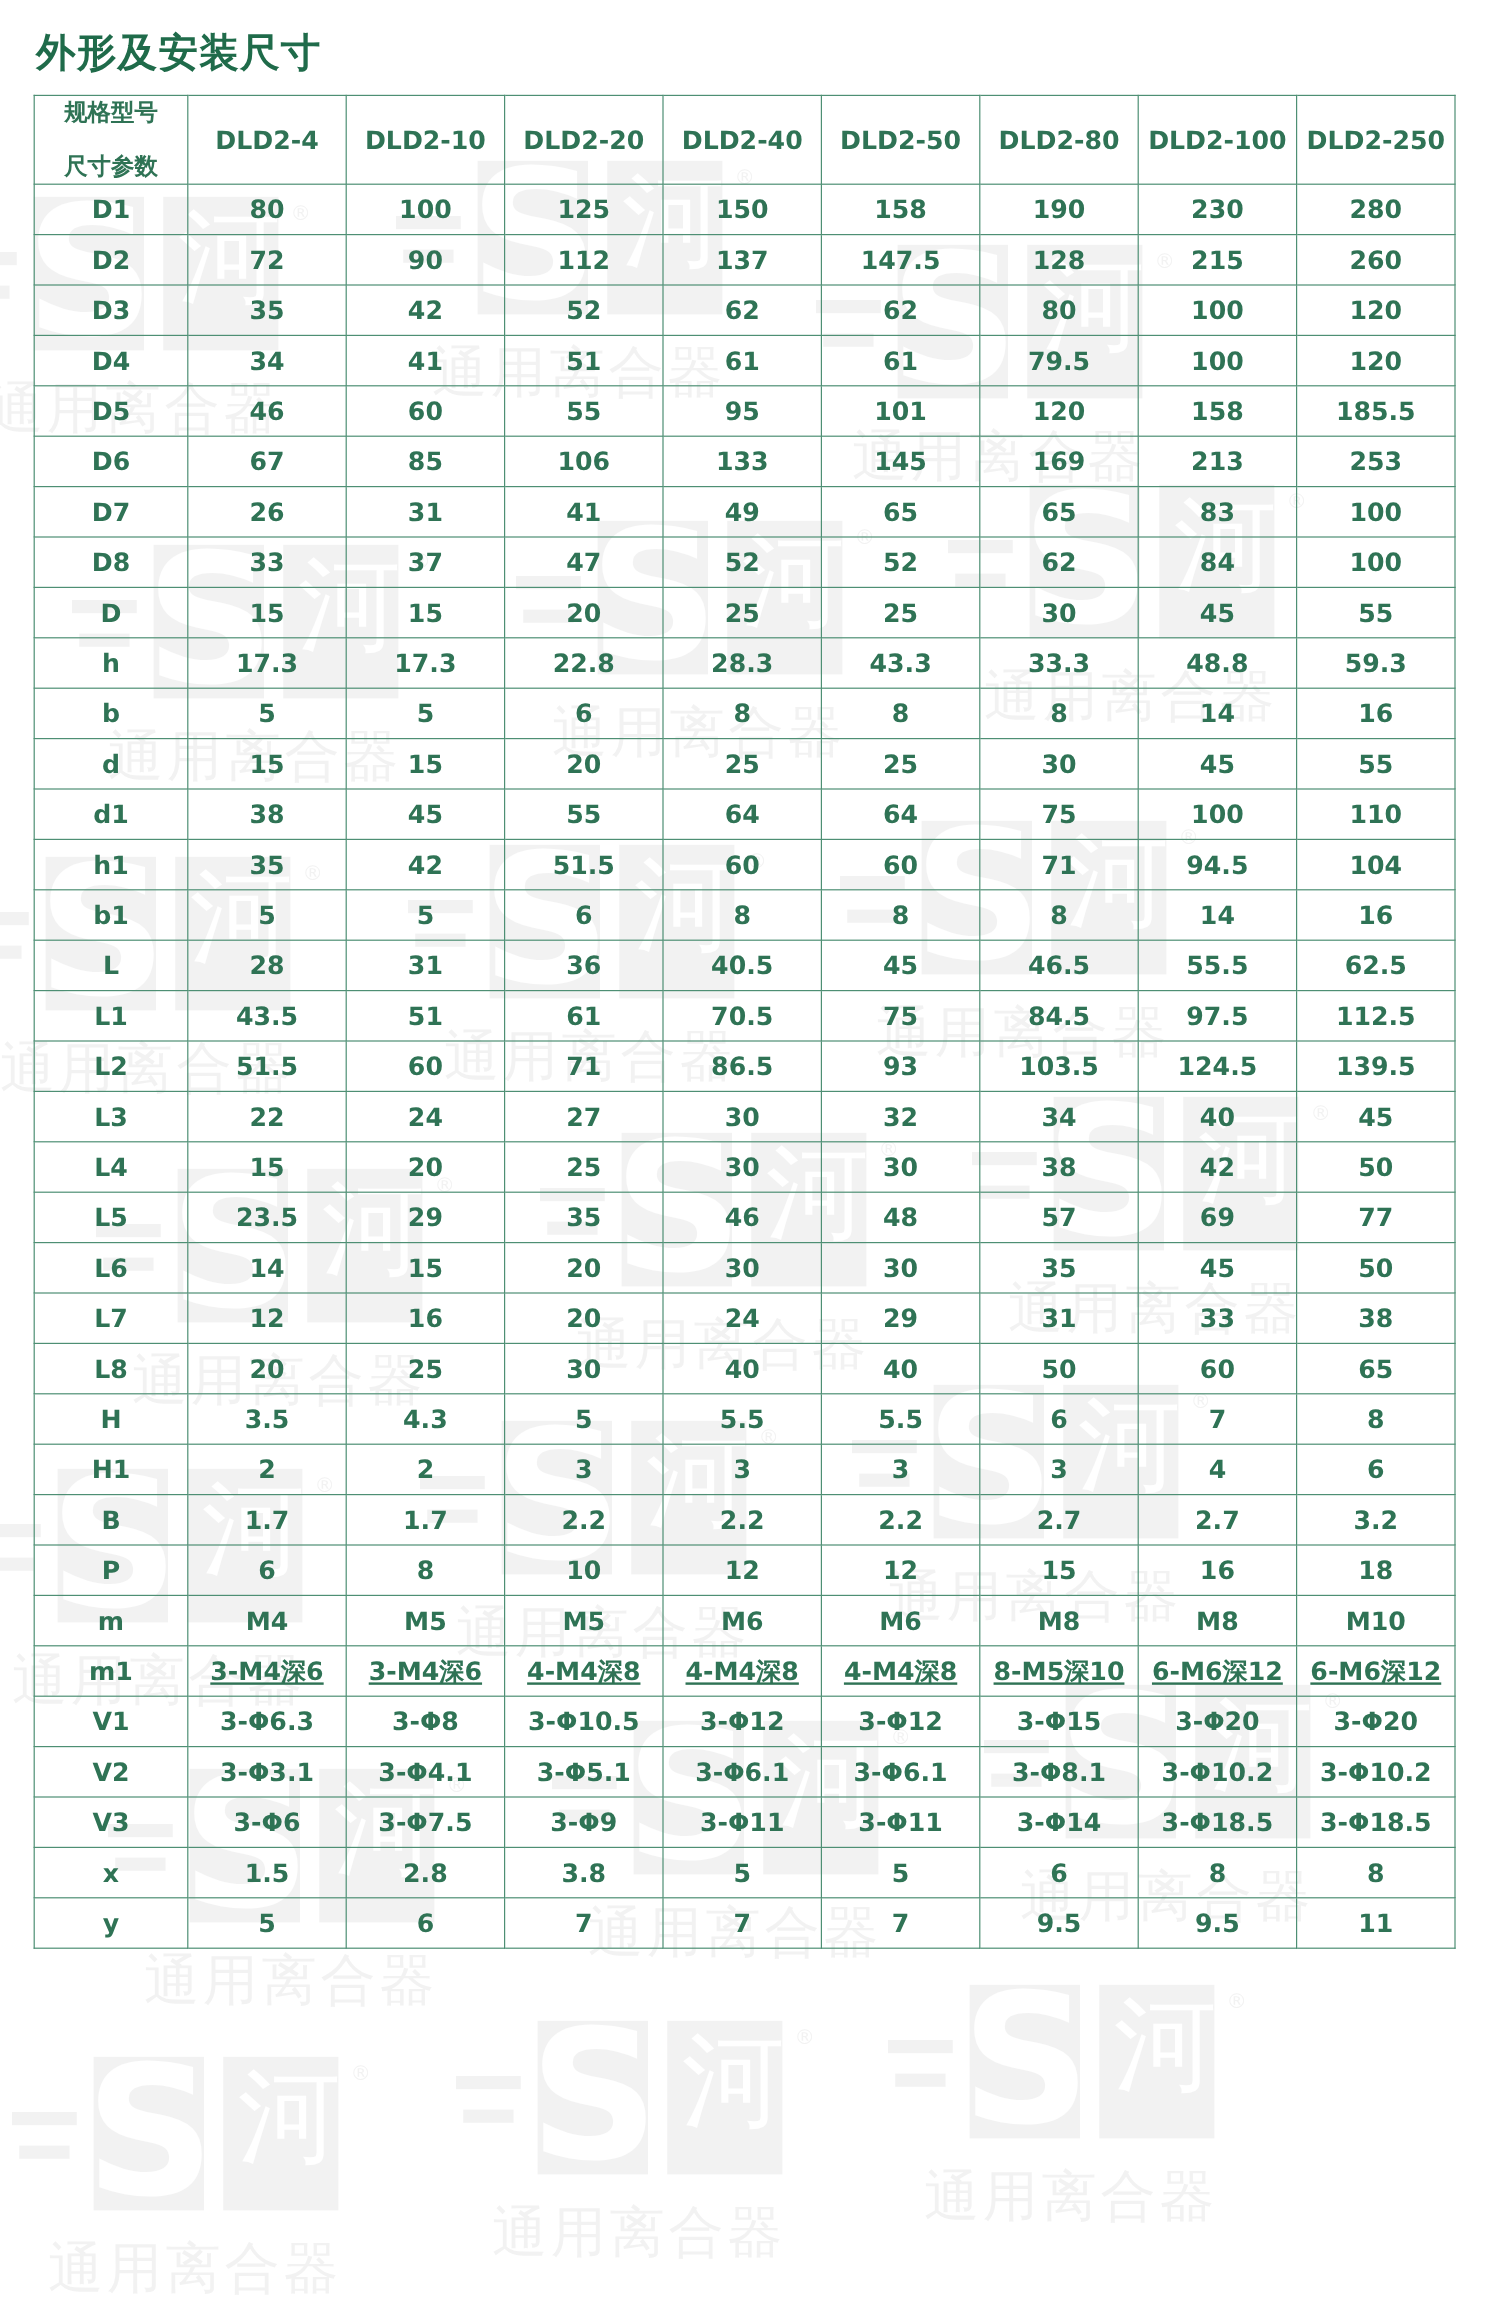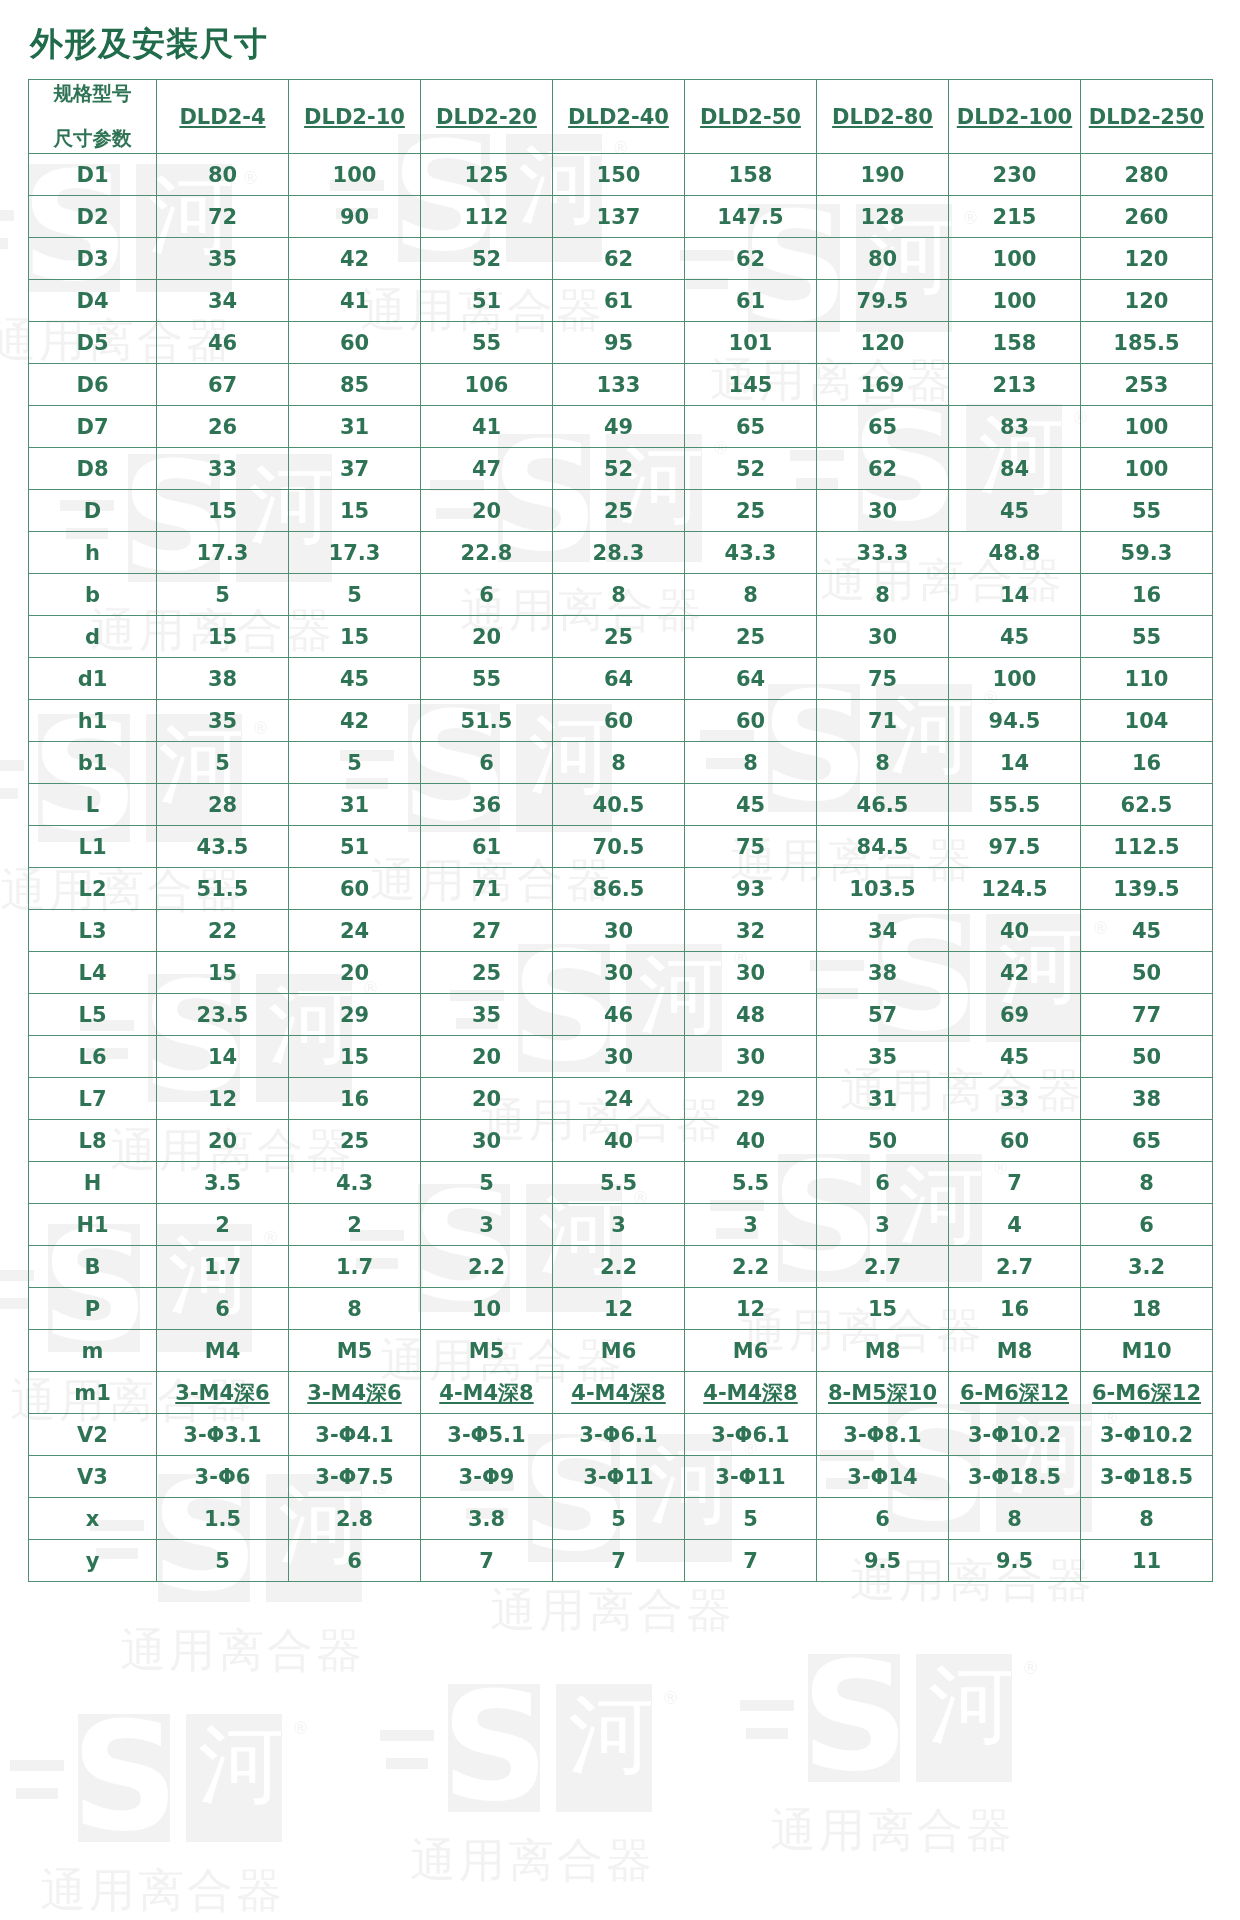--- a/index.html
+++ b/index.html
@@ -110,21 +110,20 @@
     font-size: 21px;
     font-family: "DejaVu Sans", "Liberation Sans", sans-serif;
     padding: 0;
     height: 42px;
     background: transparent;
     white-space: nowrap;
   }
   table#spec-table th {
     height: 74px;
     font-size: 21px;
-    text-decoration: underline;
   }
   col.c-param { width: 128px; }
   col.c-model { width: 132px; }
 
   
   td.corner-cell {
     position: relative;
     padding: 0;
     height: 74px;
     overflow: hidden;
@@ -734,20 +733,31 @@
             <td class="val-cell narrow">3-M4深6</td>
             <td class="val-cell narrow">3-M4深6</td>
             <td class="val-cell narrow">4-M4深8</td>
             <td class="val-cell narrow">4-M4深8</td>
             <td class="val-cell narrow">4-M4深8</td>
             <td class="val-cell narrow">8-M5深10</td>
             <td class="val-cell narrow">6-M6深12</td>
             <td class="val-cell narrow">6-M6深12</td>
           </tr>
           <tr>
+            <td class="param-label">V1</td>
+            <td class="val-cell">3-Φ6.3</td>
+            <td class="val-cell">3-Φ8</td>
+            <td class="val-cell">3-Φ10.5</td>
+            <td class="val-cell">3-Φ12</td>
+            <td class="val-cell">3-Φ12</td>
+            <td class="val-cell">3-Φ15</td>
+            <td class="val-cell">3-Φ20</td>
+            <td class="val-cell">3-Φ20</td>
+          </tr>
+          <tr>
             <td class="param-label">V2</td>
             <td class="val-cell">3-Φ3.1</td>
             <td class="val-cell">3-Φ4.1</td>
             <td class="val-cell">3-Φ5.1</td>
             <td class="val-cell">3-Φ6.1</td>
             <td class="val-cell">3-Φ6.1</td>
             <td class="val-cell">3-Φ8.1</td>
             <td class="val-cell">3-Φ10.2</td>
             <td class="val-cell">3-Φ10.2</td>
           </tr>

